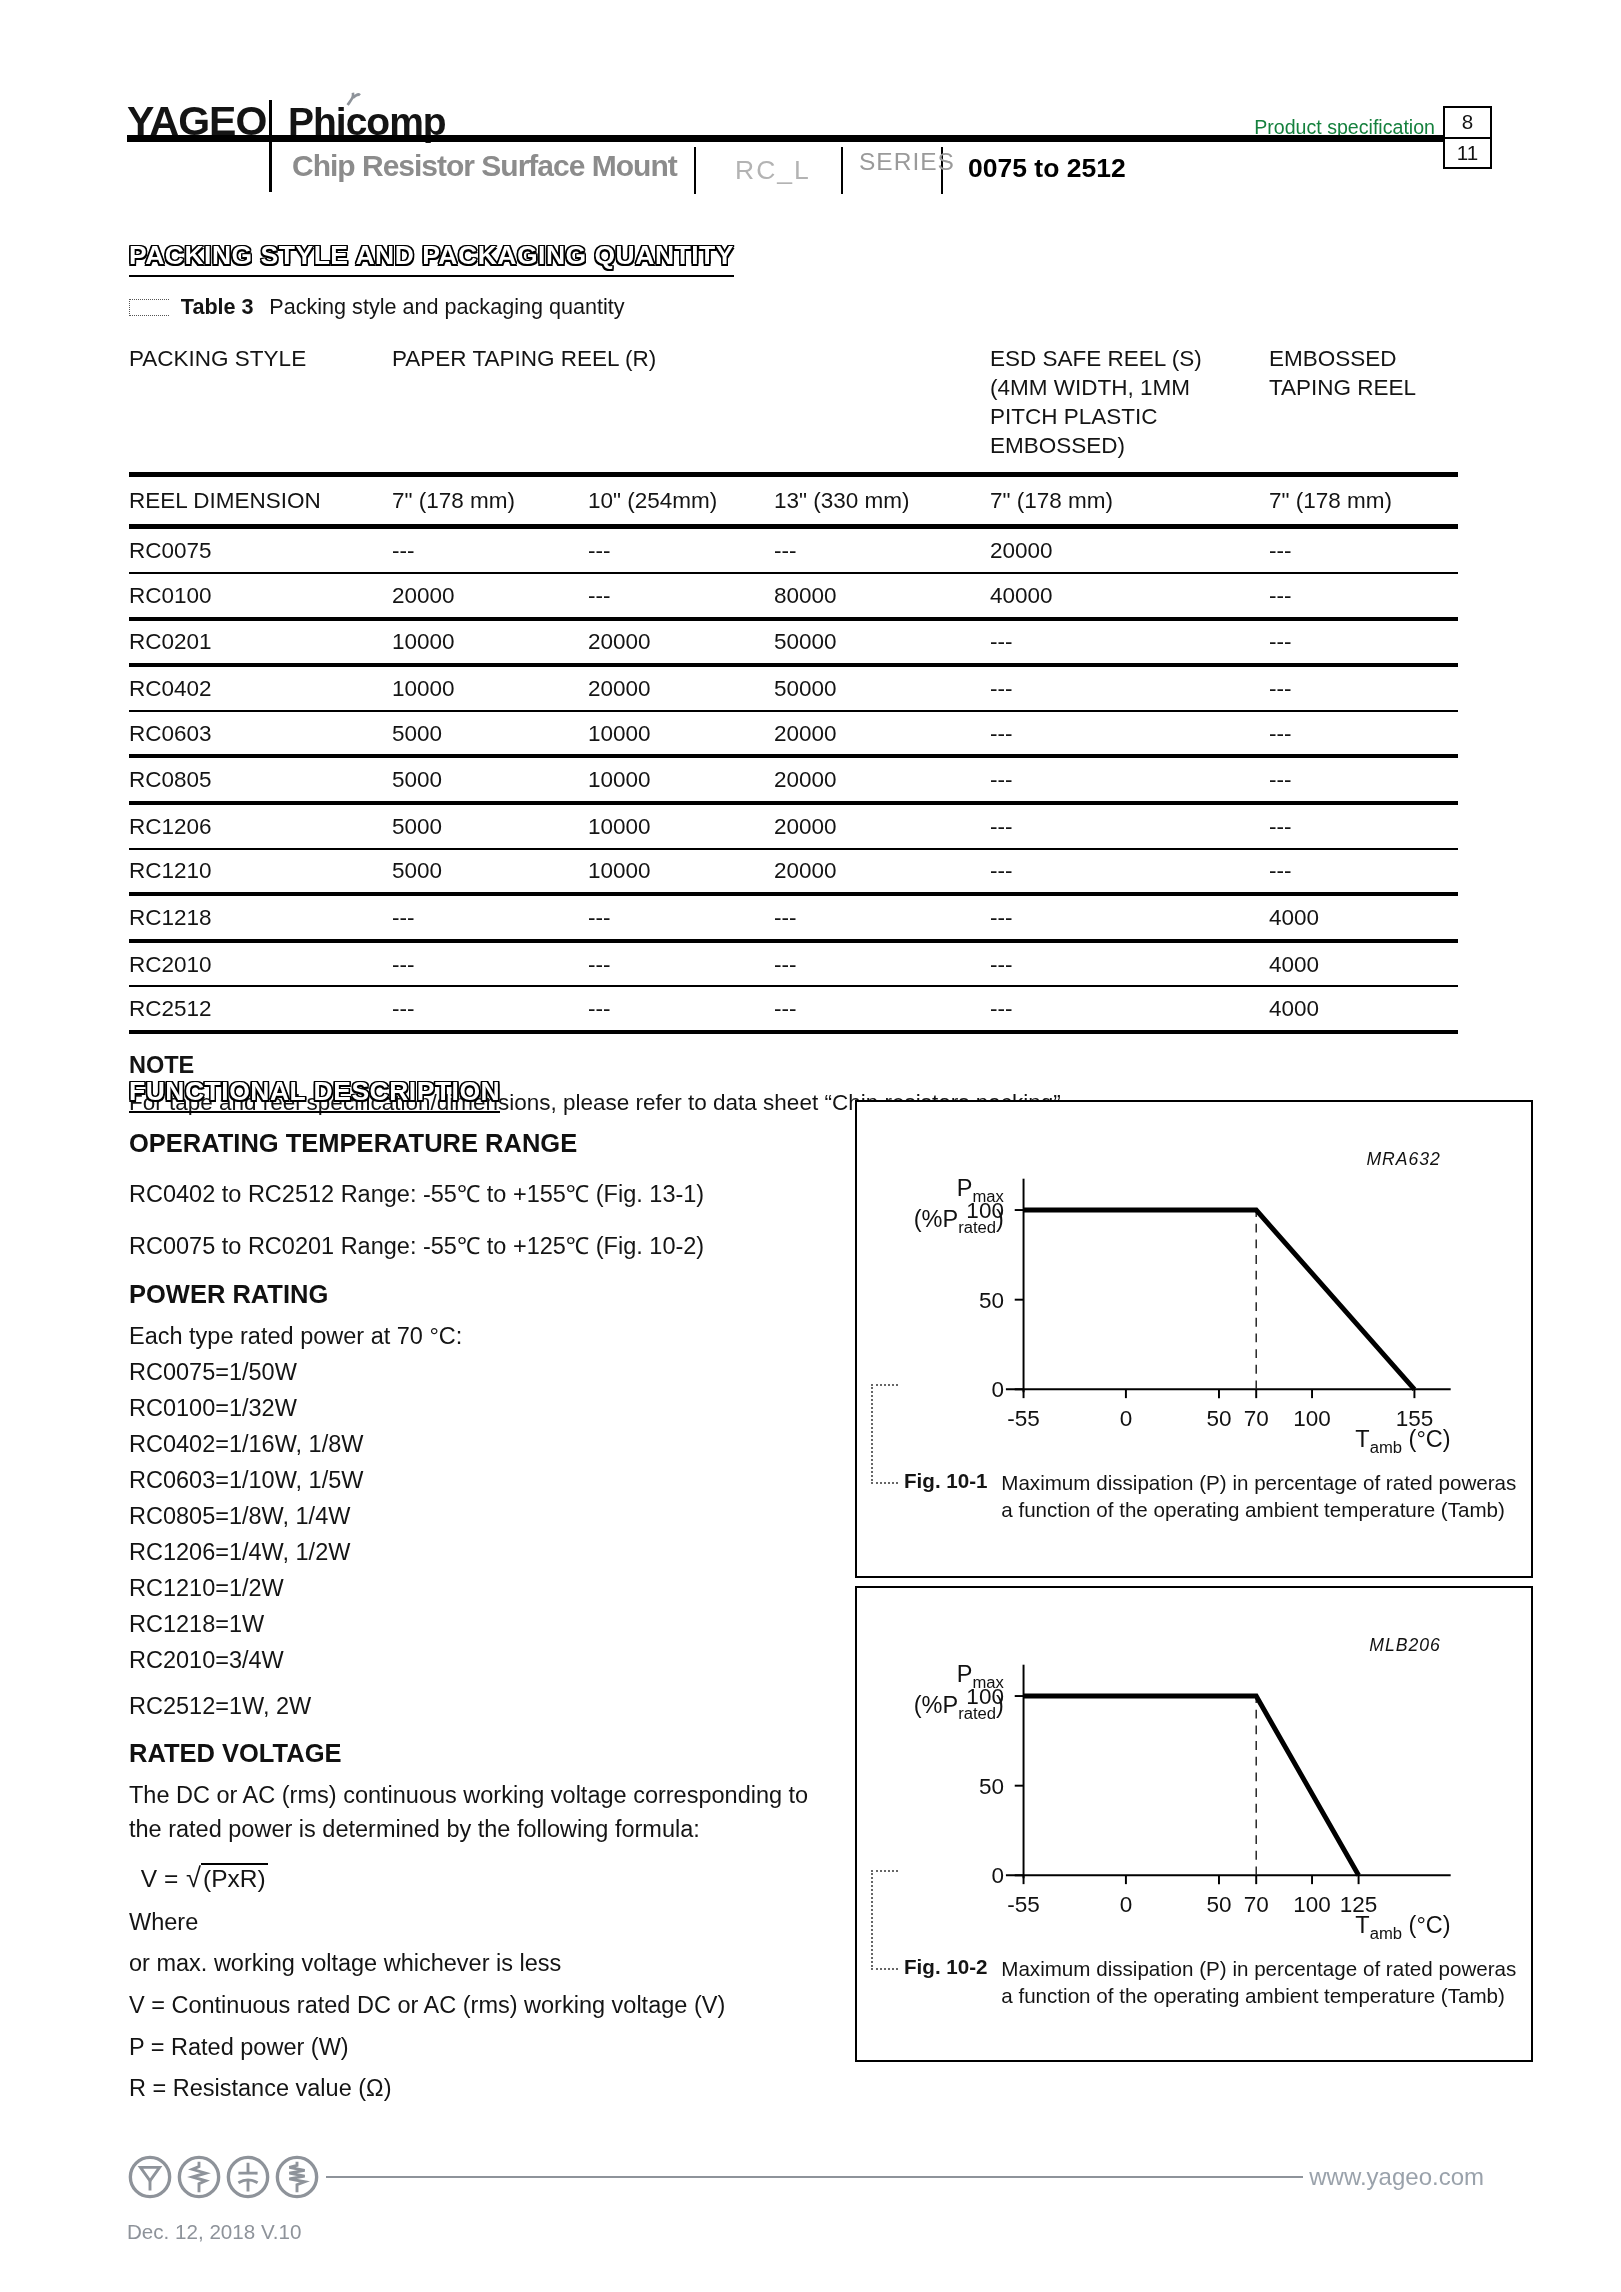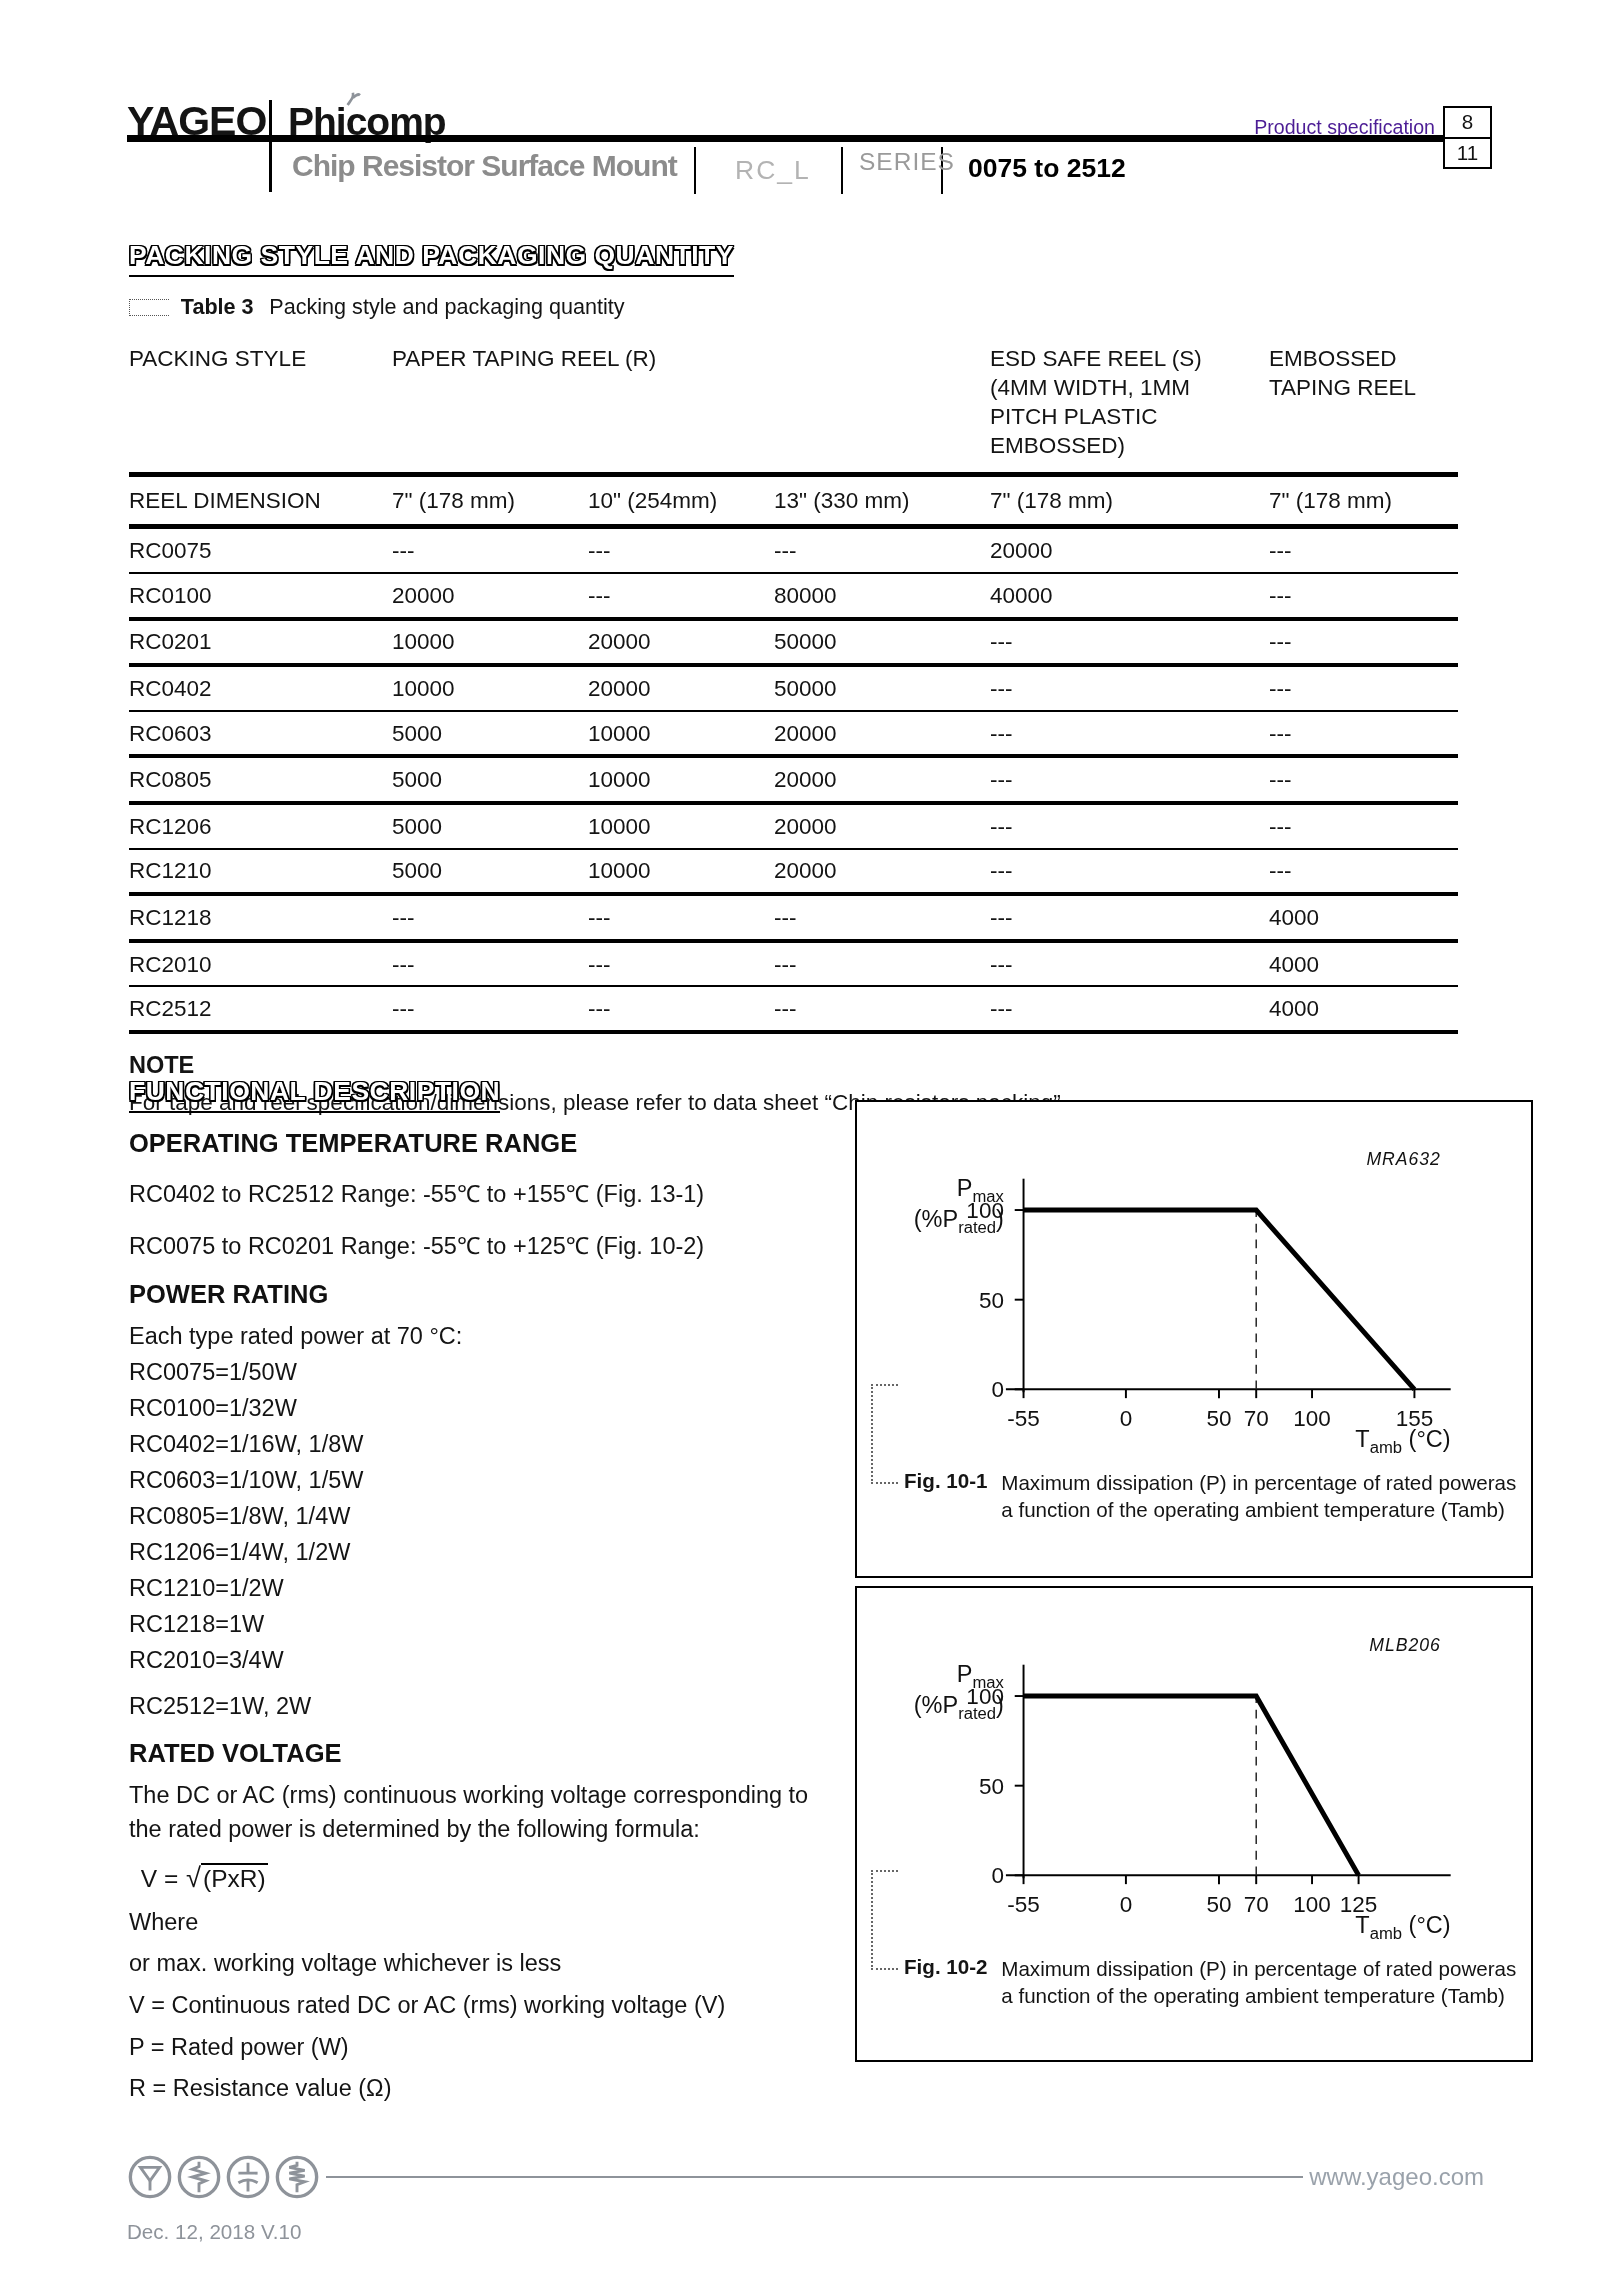--- a/index.html
+++ b/index.html
@@ -4,21 +4,21 @@
 <style>
   html,body{margin:0;padding:0;background:#fff;}
   .page{position:relative;width:1621px;height:2245px;background:#fff;overflow:hidden;
         font-family:"Liberation Sans",sans-serif;color:#141414;border-radius:23px;}
 
   
   .brand-yageo{position:absolute;left:127px;top:98px;font-size:41px;font-weight:800;letter-spacing:-1px;}
   .logo-divider{position:absolute;left:269px;top:100px;width:2.9px;height:92px;background:#000;}
   .brand-phicomp{position:absolute;left:288px;top:100px;font-size:39px;font-weight:800;letter-spacing:-1px;}
   .phicomp-fig{position:absolute;left:345px;top:90px;width:17.6px;height:17.6px;}
-  .prod-spec{position:absolute;right:186px;top:116px;font-size:19.6px;color:#4c1d95;}
+  .prod-spec{position:absolute;right:186px;top:116px;font-size:19.6px;color:#15803d;}
   .page-box{position:absolute;left:1443px;top:106px;width:45px;height:59px;border:2px solid #000;
             background:#fff;display:flex;flex-direction:column;z-index:3;}
   .page-box .pnum{flex:1;display:flex;align-items:center;justify-content:center;font-size:20.6px;}
   .page-box .pnum.top{border-bottom:2px solid #000;}
   .head-rule{position:absolute;left:127px;top:135px;width:1357px;height:6.9px;background:#000;z-index:2;}
   .sub-divider{position:absolute;top:147px;width:2px;height:47px;background:#000;}
   .subtitle{position:absolute;left:292px;top:149px;font-size:30px;font-weight:700;color:#8c8c8c;letter-spacing:-1px;}
   .series-code{position:absolute;left:735px;top:155px;font-size:26.5px;color:#b3b3b3;letter-spacing:2px;}
   .series-label{position:absolute;left:859px;top:148px;font-size:24.5px;color:#9a9a9a;letter-spacing:1px;}
   .series-range{position:absolute;left:968px;top:153px;font-size:26.5px;font-weight:700;color:#000;}

